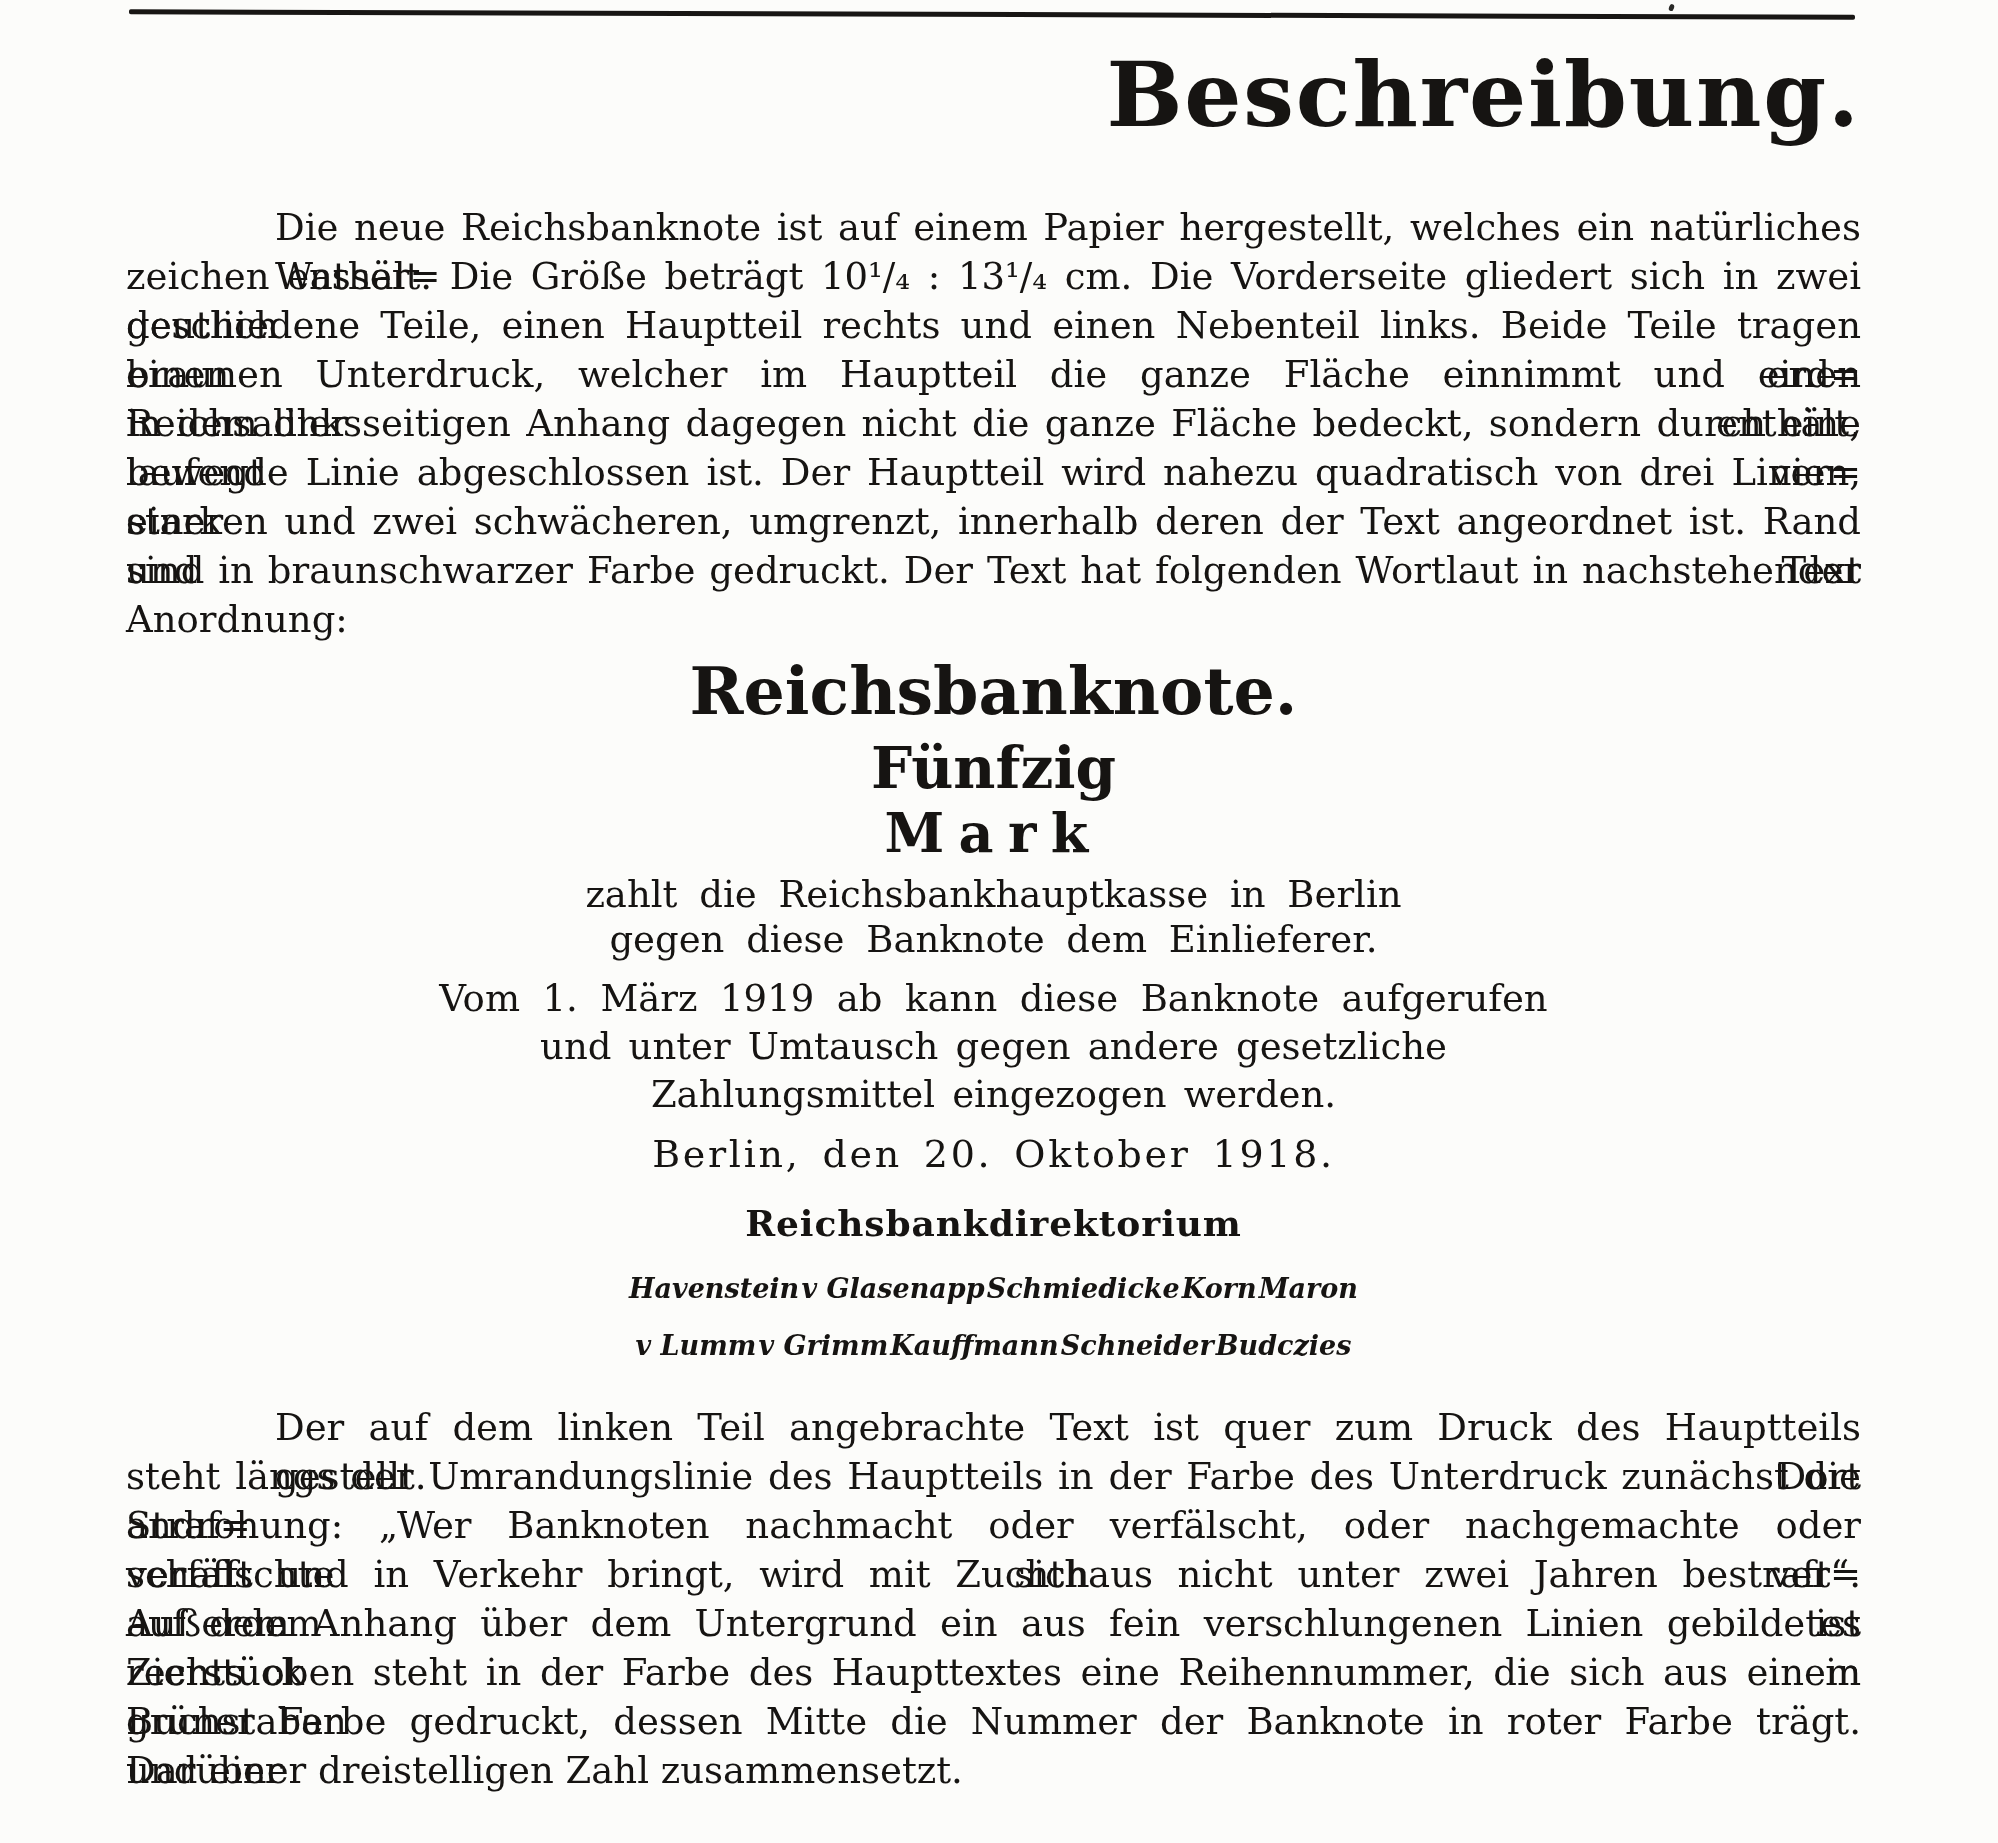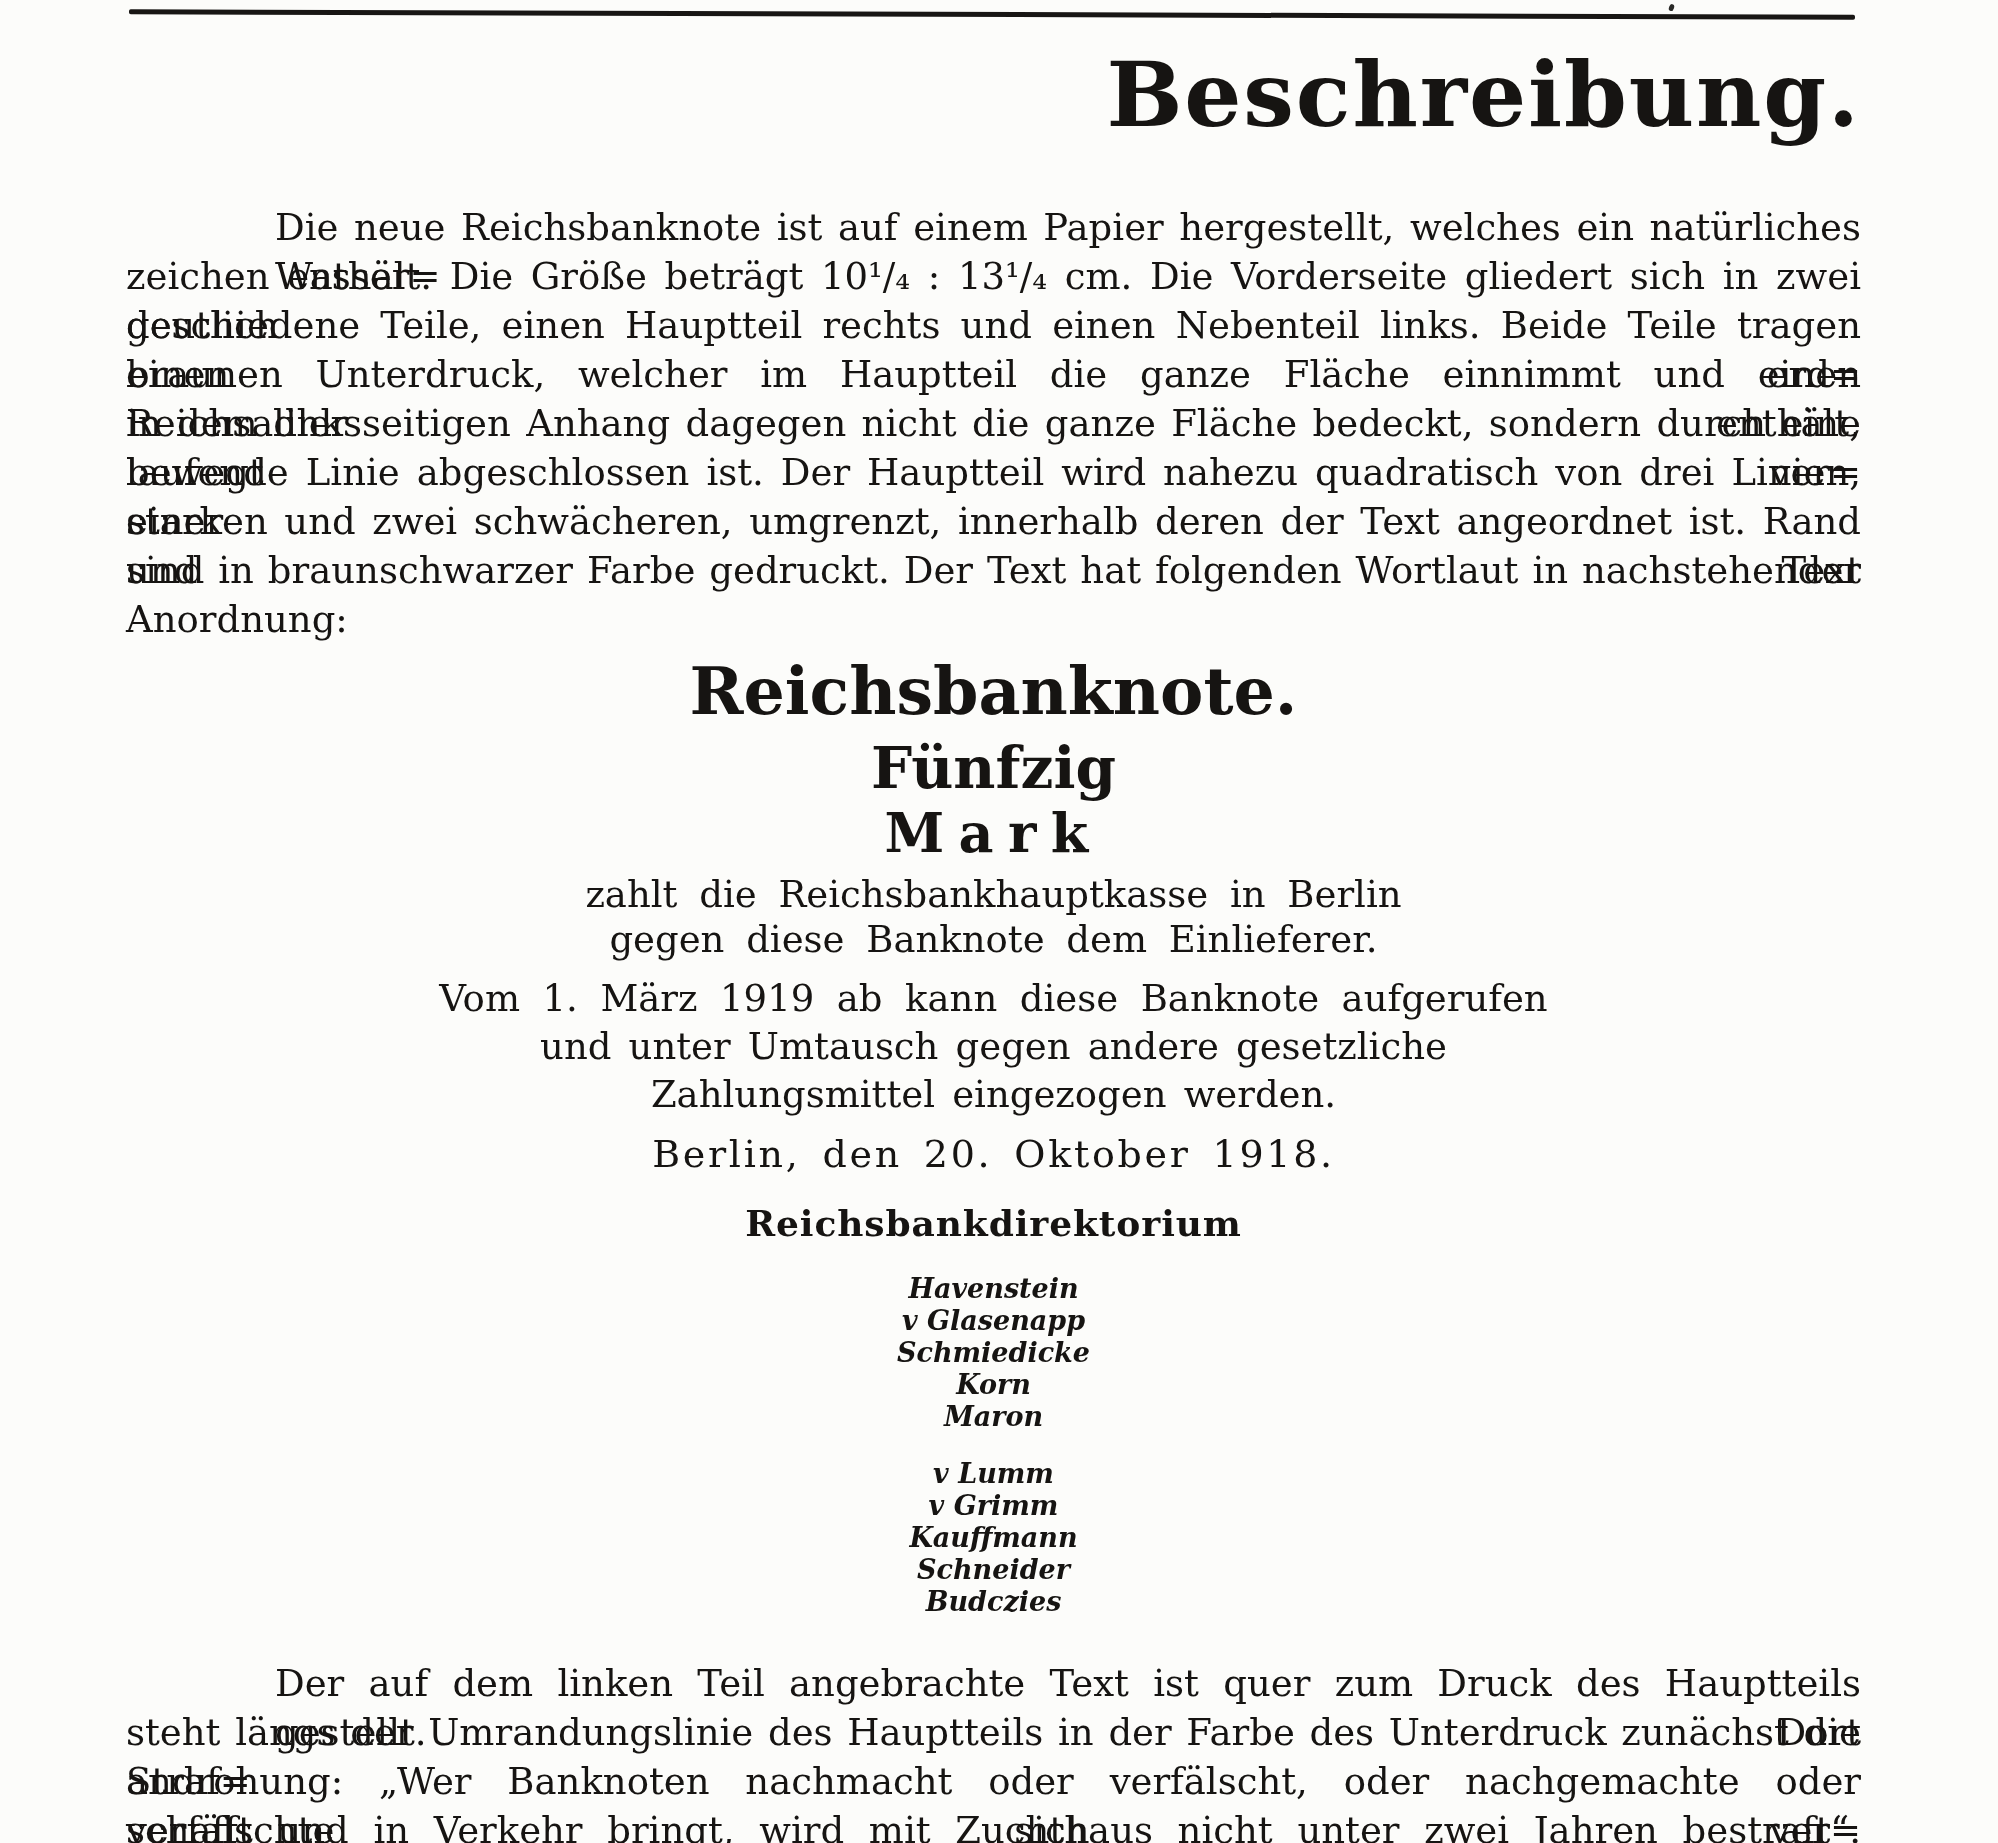--- a/index.html
+++ b/index.html
@@ -123,21 +123,20 @@
     letter-spacing: 0.9px;
   }
   .sig-row {
     display: flex;
     justify-content: space-between;
     margin: 0 auto;
     font-size: 27px;
     font-weight: bold;
     font-style: italic;
     line-height: 32px;
-    flex-direction: column;
   }
   .sig-row1 { width: 729px; margin-top: 18px; }
   .sig-row2 { width: 716px; margin-top: 25px; }
 </style>
 </head>
 <body>
 
 <div class="rule"></div>
 <div class="speck"></div>
 

